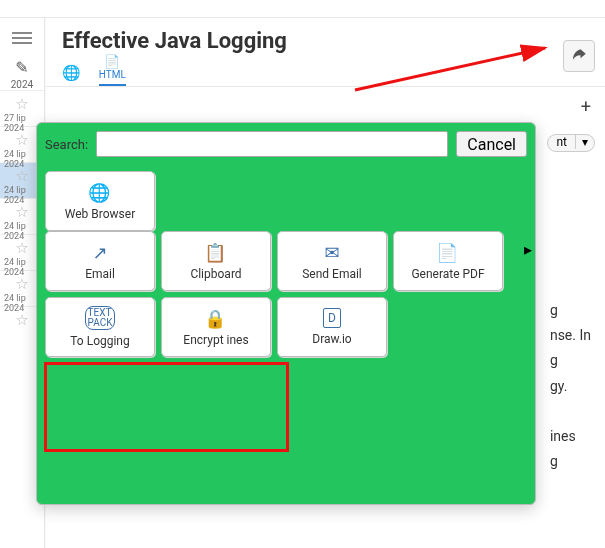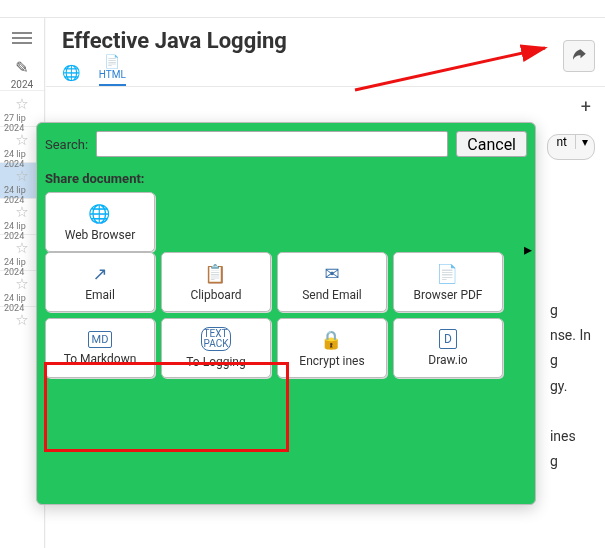--- a/index.html
+++ b/index.html
@@ -15,21 +15,21 @@
 .star{text-align:center;color:#bbb;font-size:15px}
 .datelbl{font-size:9px;color:#777;text-align:left;padding-left:4px;line-height:1.1;margin-top:1px;white-space:nowrap;overflow:hidden}
 .main{position:absolute;left:46px;right:0;top:18px;bottom:0;background:#fff}
 .doctitle{font-size:22px;color:#333;font-weight:700;padding:10px 16px 0}
 .author{font-size:12px;color:#999;font-style:italic;padding:2px 16px 10px}
 .share-btn{position:absolute;right:10px;top:22px;width:32px;height:32px;border:1px solid #ccc;border-radius:4px;background:#f6f6f6;display:flex;align-items:center;justify-content:center;cursor:pointer}
 .tabs{display:flex;gap:18px;padding:0 16px;align-items:end;border-bottom:1px solid #e8e8e8;height:34px}
 .tab{display:flex;flex-direction:column;align-items:center;font-size:10px;color:#666;padding-bottom:4px;cursor:pointer}
 .tab.active{color:#2a7fd4;border-bottom:2px solid #2a7fd4}
 .plus{position:absolute;right:14px;top:78px;font-size:18px;color:#444;cursor:pointer}
-.ntbtn{position:absolute;right:10px;top:116px;height:26px;border:1px solid #ccc;border-radius:11px;background:#f6f6f6;font-size:12px;display:flex;align-items:flex-start}
+.ntbtn{position:absolute;right:10px;top:116px;height:18px;border:1px solid #ccc;border-radius:11px;background:#f6f6f6;font-size:12px;display:flex;align-items:flex-start}
 .ntbtn .lbl{padding:0 8px}
 .ntbtn .dd{border-left:1px solid #ccc;padding:0 6px}
 .bodytext{position:absolute;right:14px;top:280px;font-size:14px;color:#333;line-height:1.8;text-align:left}
 .dialog{position:absolute;left:36px;top:122px;width:500px;height:383px;background:#22c55e;border:1px solid #bbb;border-radius:6px;box-shadow:0 4px 16px rgba(0,0,0,.2);padding:8px}
 .srow{display:flex;align-items:center;gap:8px;margin-bottom:14px}
 .srow label{font-size:13px;color:#333}
 .srow input{flex:1;height:26px;border:1px solid #aaa;border-radius:2px;padding:0 6px;font-size:13px}
 .cancel{height:26px;padding:0 10px;border:1px solid #aaa;border-radius:3px;background:#f3f3f3;font-size:16px;cursor:pointer}
 .sect{font-size:13px;font-weight:700;color:#333;margin:10px 0 6px}
 .grid{display:flex;flex-wrap:wrap;gap:6px}
@@ -106,21 +106,20 @@
     <div>g</div><div>nse. In</div><div>g</div><div>gy.</div><br><div>ines</div><div>g</div>
   </div>
 </div>
 
 <div class="dialog">
   <div class="srow">
     <label>Search:</label>
     <input type="text" value="" style="">
     <button class="cancel">Cancel</button>
   </div>
-  <div class="sect">Share document:</div>
   <div class="grid">
     <div class="tile">
         <span class="ic">🌐</span>
         <span>Web Browser</span>
       </div>
   </div>
   <div class="grid">
     <div class="tile">
         <span class="ic">↗</span>
         <span>Email</span>
@@ -128,25 +127,21 @@
     <div class="tile">
         <span class="ic">📋</span>
         <span>Clipboard</span>
       </div>
     <div class="tile">
         <span class="ic">✉</span>
         <span>Send Email</span>
       </div>
     <div class="tile">
         <span class="ic">📄</span>
-        <span>Browser PDF</span>
-      </div>
-    <div class="tile">
-        <span class="ic" style="font-size:11px;border:1px solid #3b6fa8;padding:1px 3px;border-radius:2px">MD</span>
-        <span>To Markdown</span>
+        <span>Generate PDF</span>
       </div>
     <div class="tile">
         <span class="ic" style="font-size:10px;border:1px solid #3b6fa8;padding:1px 2px;border-radius:8px;line-height:1">TEXT<br>PACK</span>
         <span>To Logging</span>
       </div>
     <div class="tile">
         <span class="ic">🔒</span>
         <span>Encrypt ines</span>
       </div>
     <div class="tile">

